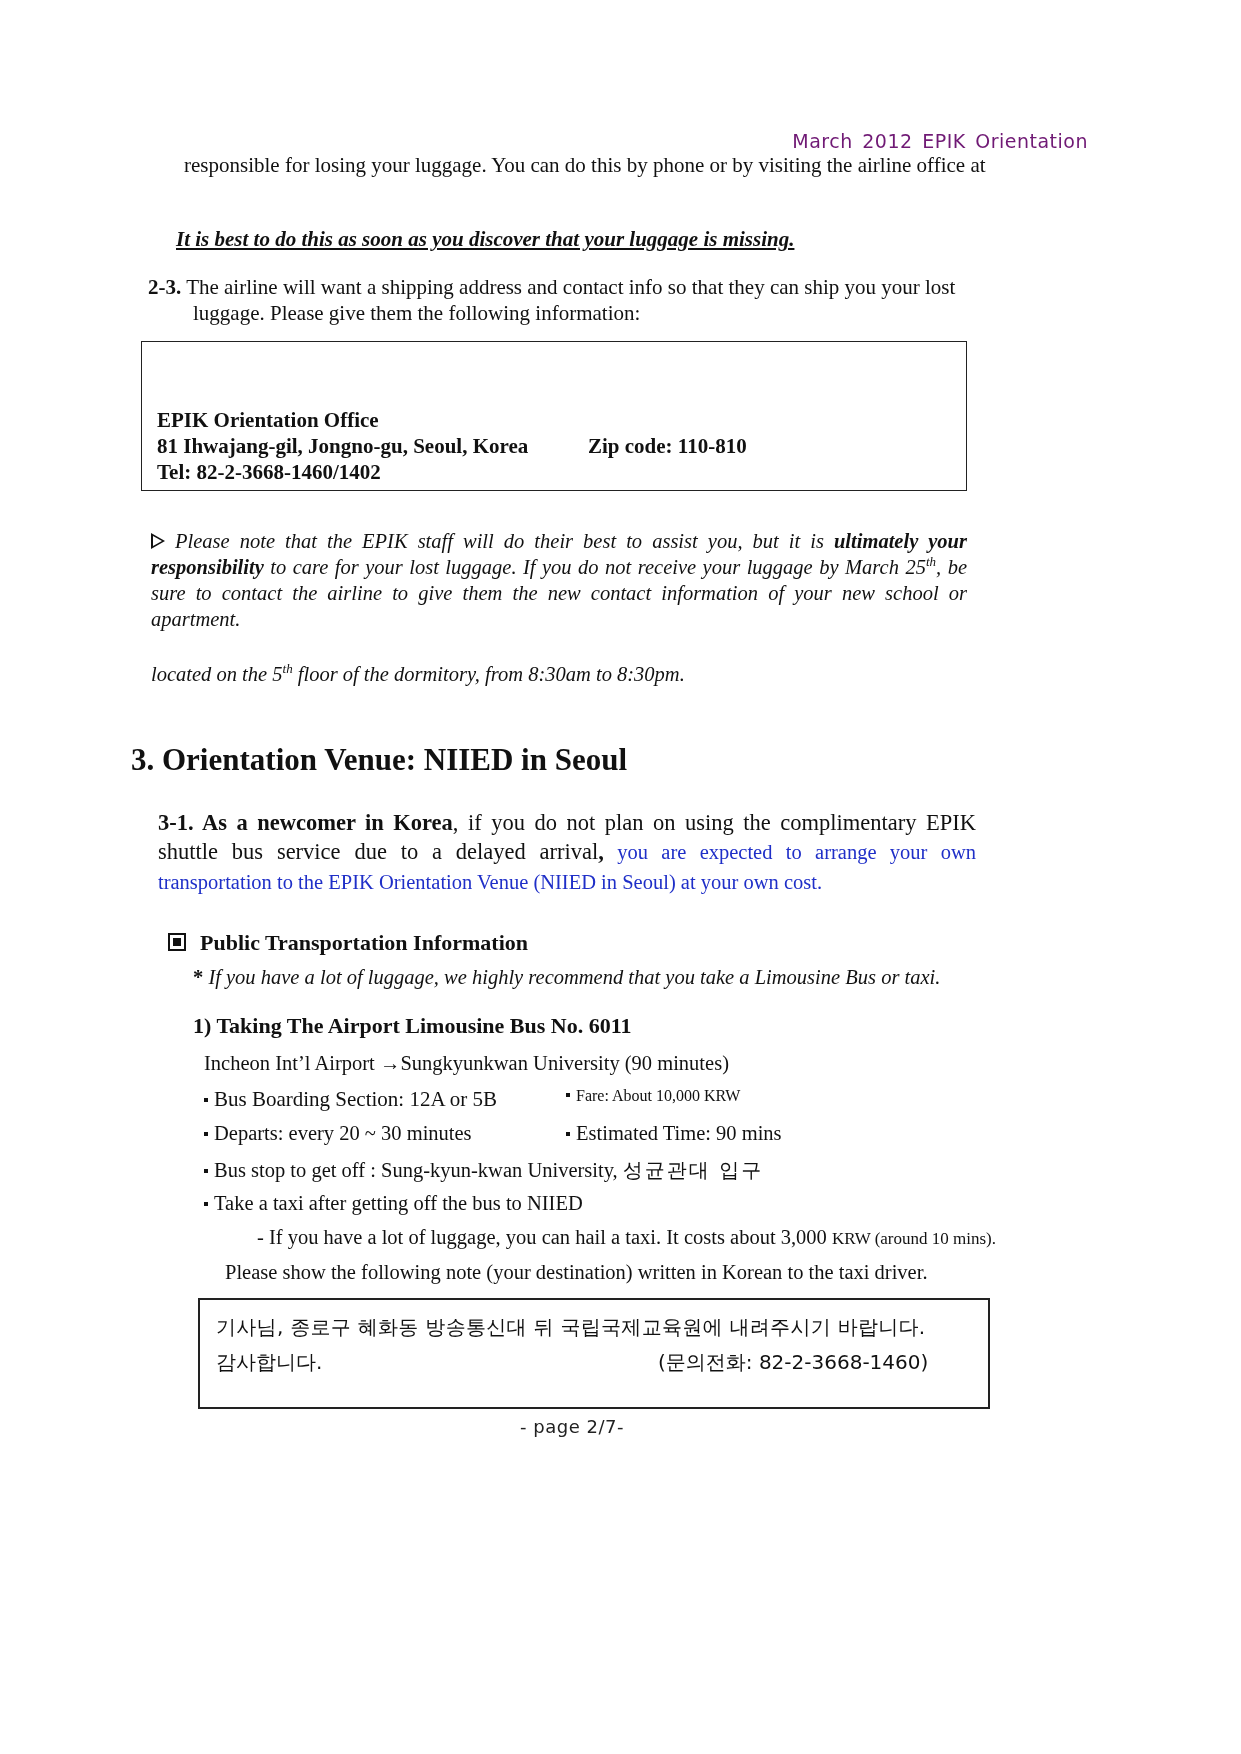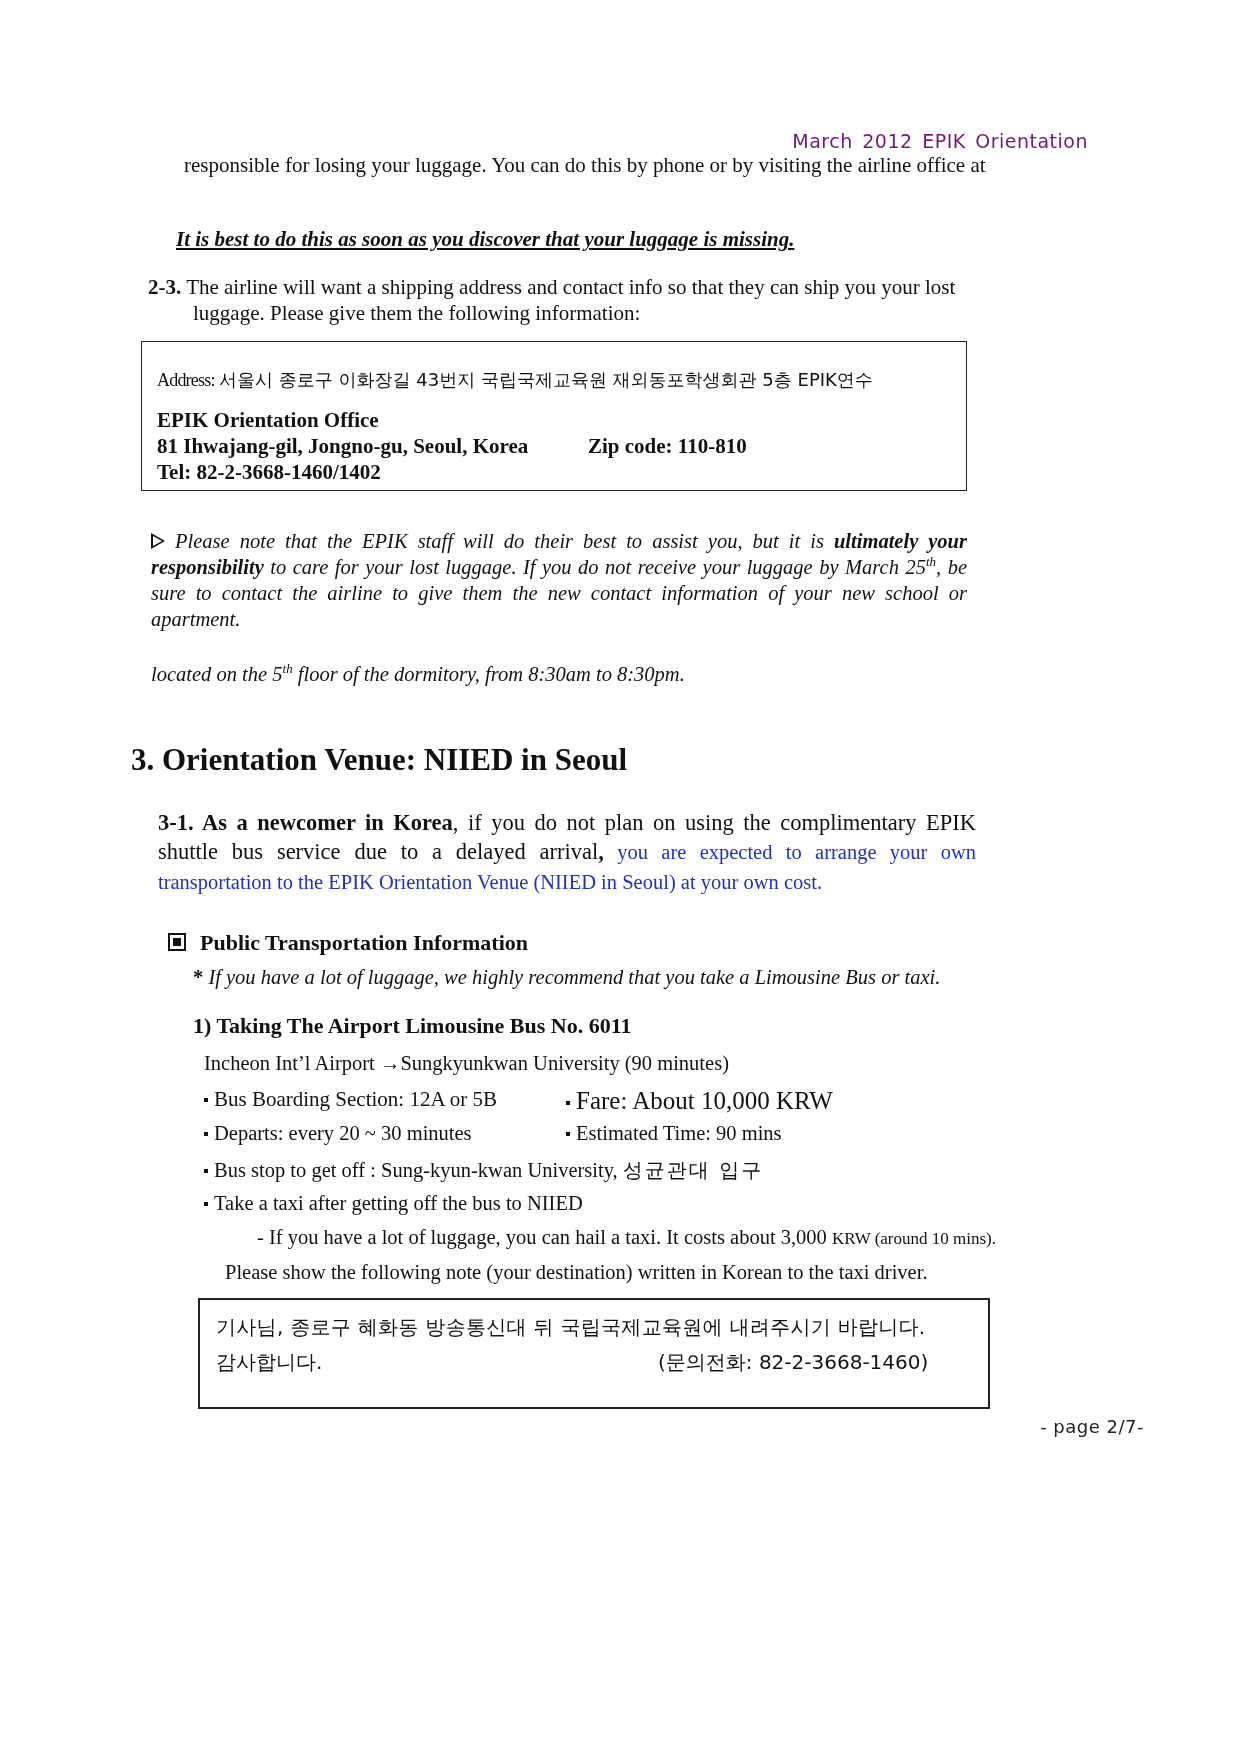--- a/index.html
+++ b/index.html
@@ -15,43 +15,39 @@
   .blue { color: #1f2fc8; }
   .sup { font-size: 13px; vertical-align: super; line-height: 0; }
   .kor { font-family: "DejaVu Sans", sans-serif; }
   .h3 { font-size: 31px; font-weight: bold; }
   .small { font-size: 17px; }
   .tri { display: inline-block; width: 0; height: 0; border-top: 8px solid transparent; border-bottom: 8px solid transparent; border-left: 14px solid #111; position: relative; margin-right: 10px; top: 1px; }
   .tri::after { content: ""; position: absolute; left: -12.5px; top: -5.5px; border-top: 5.5px solid transparent; border-bottom: 5.5px solid transparent; border-left: 9.5px solid #fff; }
   .sq { display: inline-block; width: 14px; height: 14px; border: 2px solid #111; position: relative; margin-right: 14px; top: 1px; }
   .sq::after { content: ""; position: absolute; left: 3px; top: 3px; width: 8px; height: 8px; background: #111; }
   .dot { display: inline-block; width: 4px; height: 4px; background: #111; margin-right: 6px; position: relative; top: -4px; }
-  .footer { left: 0; width: 1144px; text-align: right; top: 1590px; font-family: "DejaVu Sans", sans-serif; font-size: 18px; color: #222; letter-spacing: 0.5px; }
+  .footer { left: 0; width: 1144px; text-align: center; top: 1590px; font-family: "DejaVu Sans", sans-serif; font-size: 18px; color: #222; letter-spacing: 0.5px; }
 </style>
 </head>
 <body>
 
 <div class="abs header">March 2012 EPIK Orientation</div>
 
 <div class="abs p" style="left:184px; top:152px; width:796px;">
   <div style="white-space:nowrap;">responsible for losing your luggage. You can do this by phone or by visiting the airline office at</div>
 </div>
 
 <div class="abs p bold ital ul" style="left:176px; top:226px; font-size:21px;">It is best to do this as soon as you discover that your luggage is missing.</div>
 
 <div class="abs p" style="left:148px; top:274px; width:830px;">
   <div style="white-space:nowrap;"><span class="bold">2-3.</span> <span>The airline will want a shipping address and contact info so that they can ship you your lost</span></div>
   <div style="padding-left:45px; white-space:nowrap;">luggage. Please give them the following information:</div>
 </div>
 
 <div class="abs box" style="left:141px; top:341px; width:826px; height:150px;">
-  <div class="abs" style="left:15px; top:26px; font-size:18px; white-space:nowrap;">
-    <span style="letter-spacing:-0.8px;">Address:</span>
-    <span class="kor" style="font-size:18px;">서울시 종로구 이화장길 43번지 국립국제교육원 재외동포학생회관 5층 EPIK연수</span>
-  </div>
   <div class="abs bold" style="left:15px; top:66px; font-size:21px;">EPIK Orientation Office</div>
   <div class="abs bold" style="left:15px; top:92px; font-size:21px; white-space:nowrap;">81 Ihwajang-gil, Jongno-gu, Seoul, Korea</div>
   <div class="abs bold" style="left:446px; top:92px; font-size:21px; white-space:nowrap;">Zip code: 110-810</div>
   <div class="abs bold" style="left:15px; top:118px; font-size:21px;">Tel: 82-2-3668-1460/1402</div>
 </div>
 
 <div class="abs p ital just" style="left:151px; top:528px; width:816px; font-size:20.5px;">
   <span class="tri"></span><span>Please note that the EPIK staff will do their best to assist you, but it is </span><span class="bold">ultimately your</span>
   <span class="bold">responsibility</span><span> to care for your lost luggage. If you do not receive your luggage by March 25</span><span class="sup">th</span><span>, be</span>
   <span>sure to contact the airline to give them the new contact information of your new school or</span>
@@ -78,21 +74,21 @@
   <span class="bold">*</span><span class="ital"> If you have a lot of luggage, we highly recommend that you take a Limousine Bus or taxi.</span>
 </div>
 
 <div class="abs bold" style="left:193px; top:1013px; font-size:22px;">1) Taking The Airport Limousine Bus No. 6011</div>
 
 <div class="abs" style="left:204px; top:1052px; font-size:20.5px; white-space:nowrap;">Incheon Int’l Airport →Sungkyunkwan University (90 minutes)</div>
 
 <div class="abs" style="left:204px; top:1087px; font-size:21px; white-space:nowrap;">
   <span class="dot"></span><span>Bus Boarding Section: 12A or 5B</span>
 </div>
-<div class="abs" style="left:566px; top:1087px; font-size:25px; white-space:nowrap;">
+<div class="abs" style="left:566px; top:1087px; font-size:16px; white-space:nowrap;">
   <span class="dot"></span><span>Fare: About 10,000 KRW</span>
 </div>
 
 <div class="abs" style="left:204px; top:1122px; font-size:20.5px; white-space:nowrap;">
   <span class="dot"></span><span>Departs: every 20 ~ 30 minutes</span>
 </div>
 <div class="abs" style="left:566px; top:1122px; font-size:20.5px; white-space:nowrap;">
   <span class="dot"></span><span>Estimated Time: 90 mins</span>
 </div>
 

